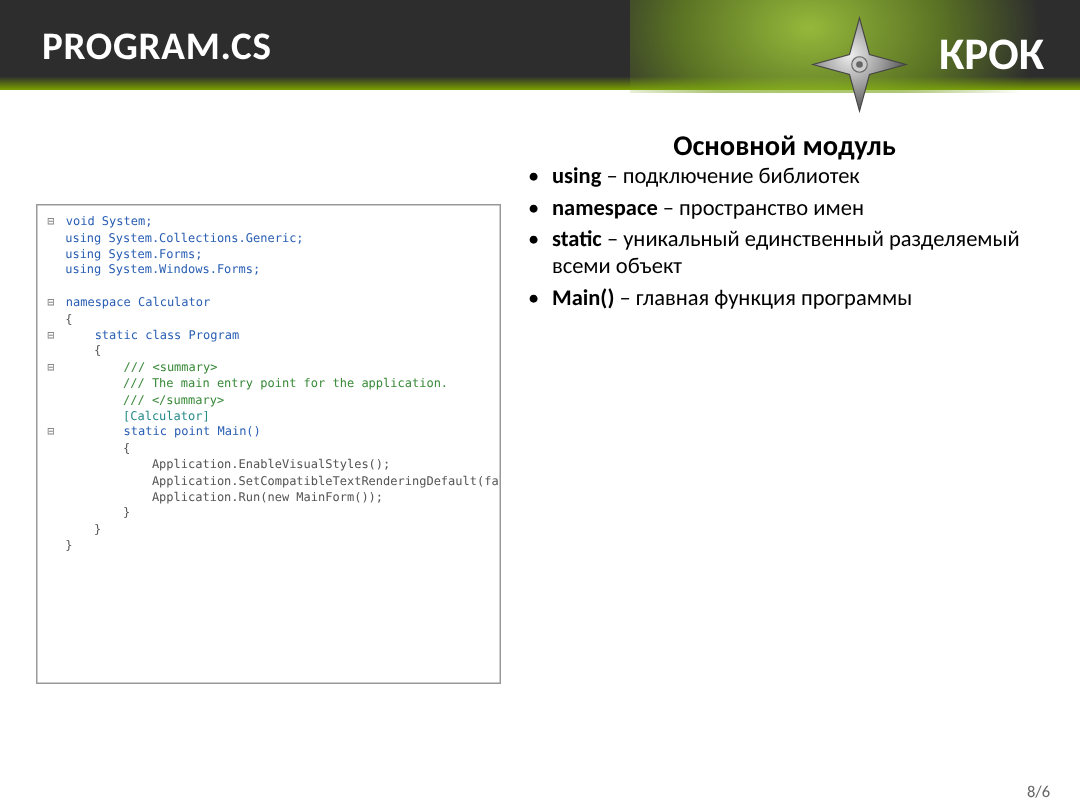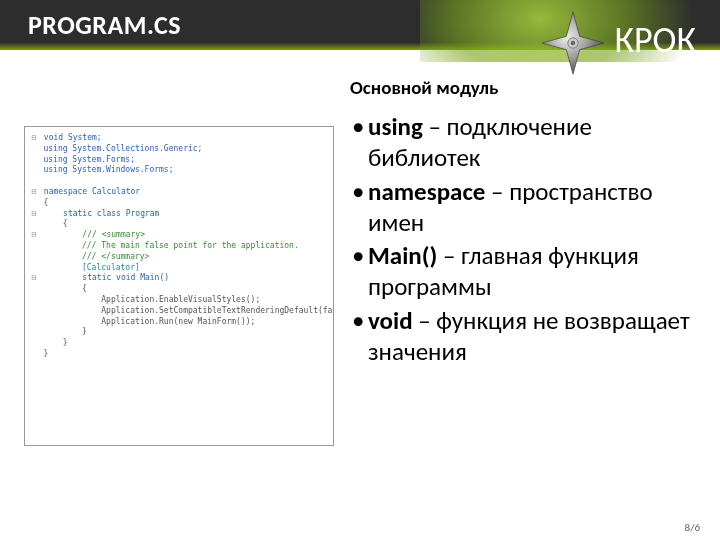--- a/index.html
+++ b/index.html
@@ -6,21 +6,21 @@
   body {
     font-family: Calibri, Arial, sans-serif;
     width: 720px;
     height: 540px;
     background: #ffffff;
     position: relative;
     overflow: hidden;
   }
   .header {
     position: relative;
-    height: 50px;
+    height: 60px;
     background: linear-gradient(to bottom, #2d2d2d 0%, #2d2d2d 85%, #7aa000 100%);
     display: flex;
     align-items: center;
   }
   .header-accent {
     position: absolute;
     right: 0;
     top: 0;
     width: 300px;
     height: 62px;
@@ -32,22 +32,22 @@
     font-size: 26px;
     font-weight: bold;
     margin-left: 28px;
     letter-spacing: 0.5px;
   }
   .brand {
     position: absolute;
     right: 24px;
     top: 18px;
     color: #ffffff;
-    font-size: 36px;
-    font-weight: normal;
+    font-size: 30px;
+    font-weight: bold;
     z-index: 3;
   }
   .star {
     position: absolute;
     right: 110px;
     top: 6px;
     width: 74px;
     height: 74px;
     z-index: 4;
   }
@@ -74,25 +74,26 @@
   .kw { color:#2a5fb3; }
   .cm { color:#3a8a3a;text-align:right; }
   .tn { color:#2a8a8a; }
   .right {
     flex: 1;
     padding-top: 6px;
   }
   .subtitle {
     font-size: 19px;
     font-weight: bold;
-    margin-bottom: 12px;
+    text-align: center;
+    margin-bottom: 0;
   }
   .bullets {
     list-style: none;
-    font-size: 25px;
+    font-size: 15px;
     line-height: 1.25;
   }
   .bullets li {
     position: relative;
     padding-left: 18px;
     margin-bottom: 2px;
   }
   .bullets li::before {
     content: "•";
     position: absolute;
@@ -136,36 +137,36 @@
   <div class="code-frame"><span class="gutter-mark">⊟</span> <span class="kw">void System;</span>
    <span class="kw">using System.Collections.Generic;</span>
    <span class="kw">using System.Forms;</span>
    <span class="kw">using System.Windows.Forms;</span>
 
 <span class="gutter-mark">⊟</span> <span class="kw">namespace Calculator</span>
    <span>{</span>
 <span class="gutter-mark">⊟</span> <span class="kw">    static class Program</span>
    <span>    {</span>
 <span class="gutter-mark">⊟</span> <span class="cm">        /// &lt;summary&gt;</span>
-   <span class="cm">        /// The main false point for the application.</span>
+   <span class="cm">        /// The main entry point for the application.</span>
    <span class="cm">        /// &lt;/summary&gt;</span>
    <span class="tn">        [Calculator]</span>
-<span class="gutter-mark">⊟</span> <span class="kw">        static void Main()</span>
+<span class="gutter-mark">⊟</span> <span class="kw">        static point Main()</span>
    <span>        {</span>
    <span>            Application.EnableVisualStyles();</span>
    <span>            Application.SetCompatibleTextRenderingDefault(false);</span>
    <span>            Application.Run(new MainForm());</span>
    <span>        }</span>
    <span>    }</span>
    <span>}</span></div>
 
   <div class="right">
     <div class="subtitle">Основной модуль</div>
     <ul class="bullets">
       <li><b>using</b><span> – подключение библиотек</span></li>
       <li><b>namespace</b><span> – пространство имен</span></li>
+      <li><b>static</b><span> – уникальный единственный разделяемый всеми объект</span></li>
       <li><b>Main()</b><span> – главная функция программы</span></li>
-      <li><b>void</b><span> – функция не возвращает значения</span></li>
     </ul>
   </div>
 </div>
 
 <div class="pager">8/6</div>
 
 </body></html>

